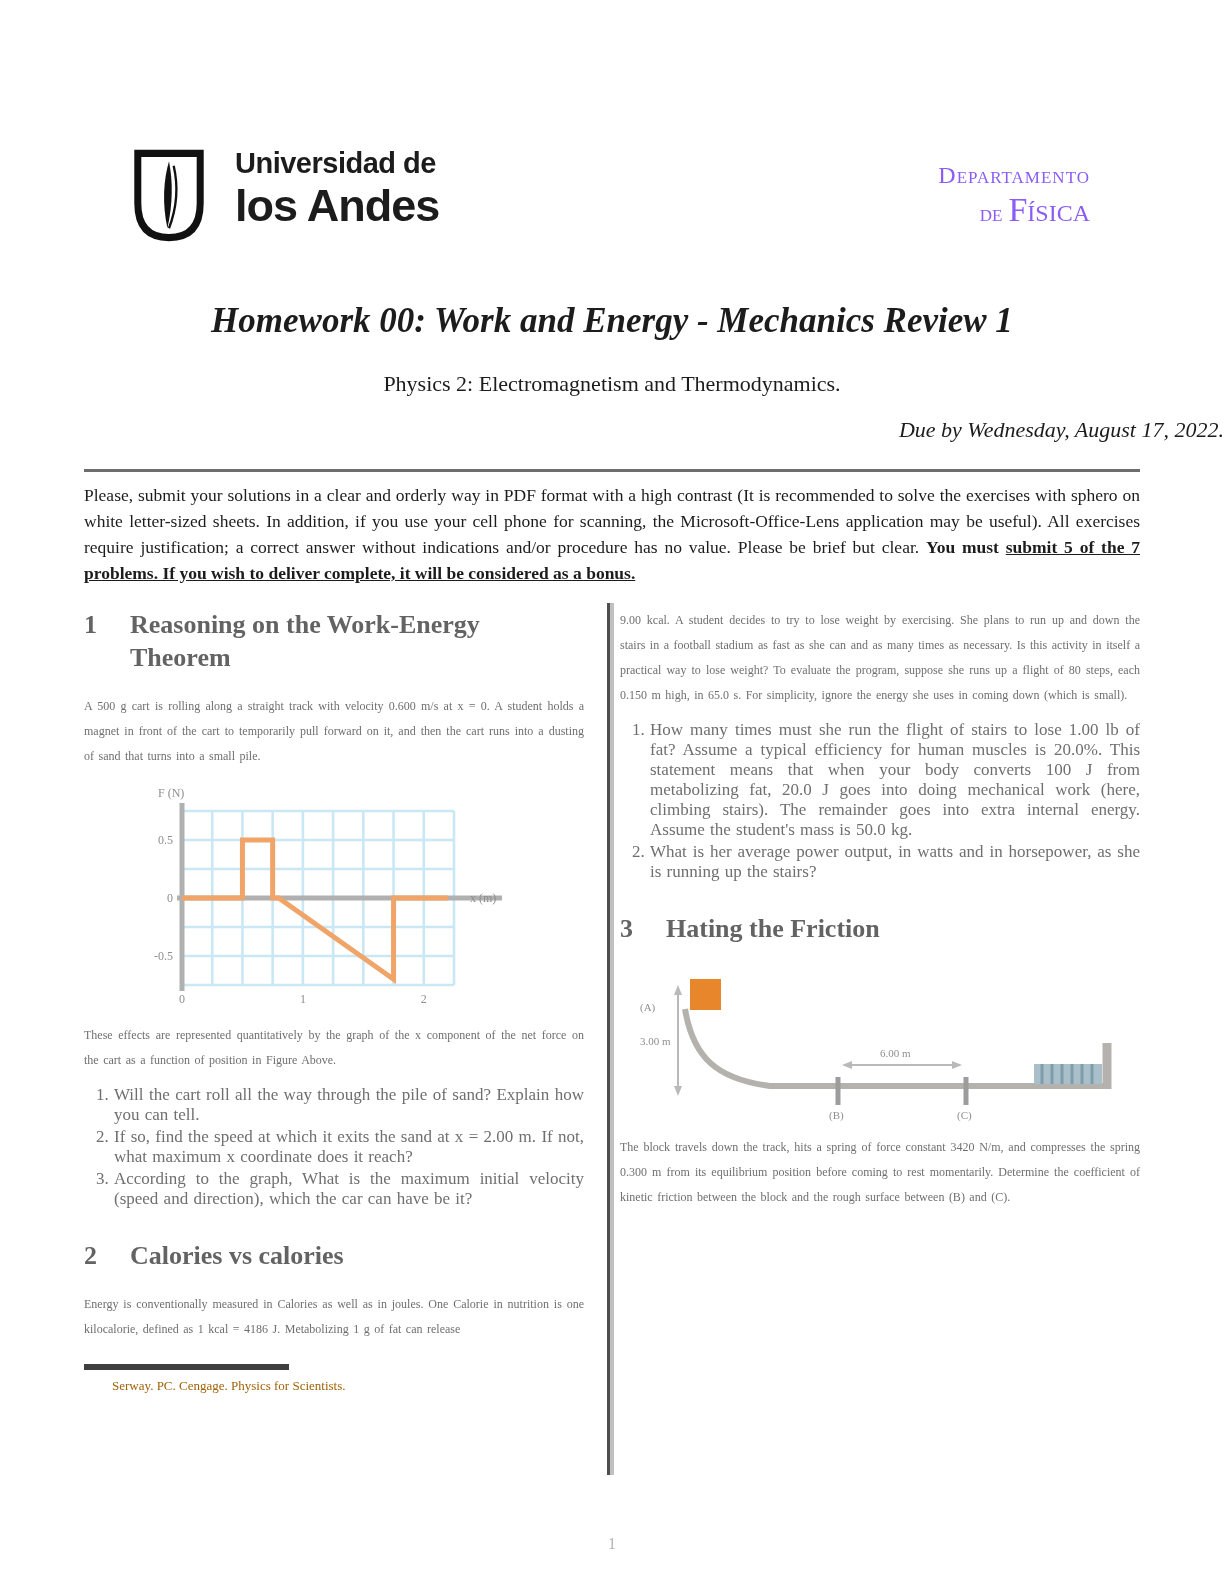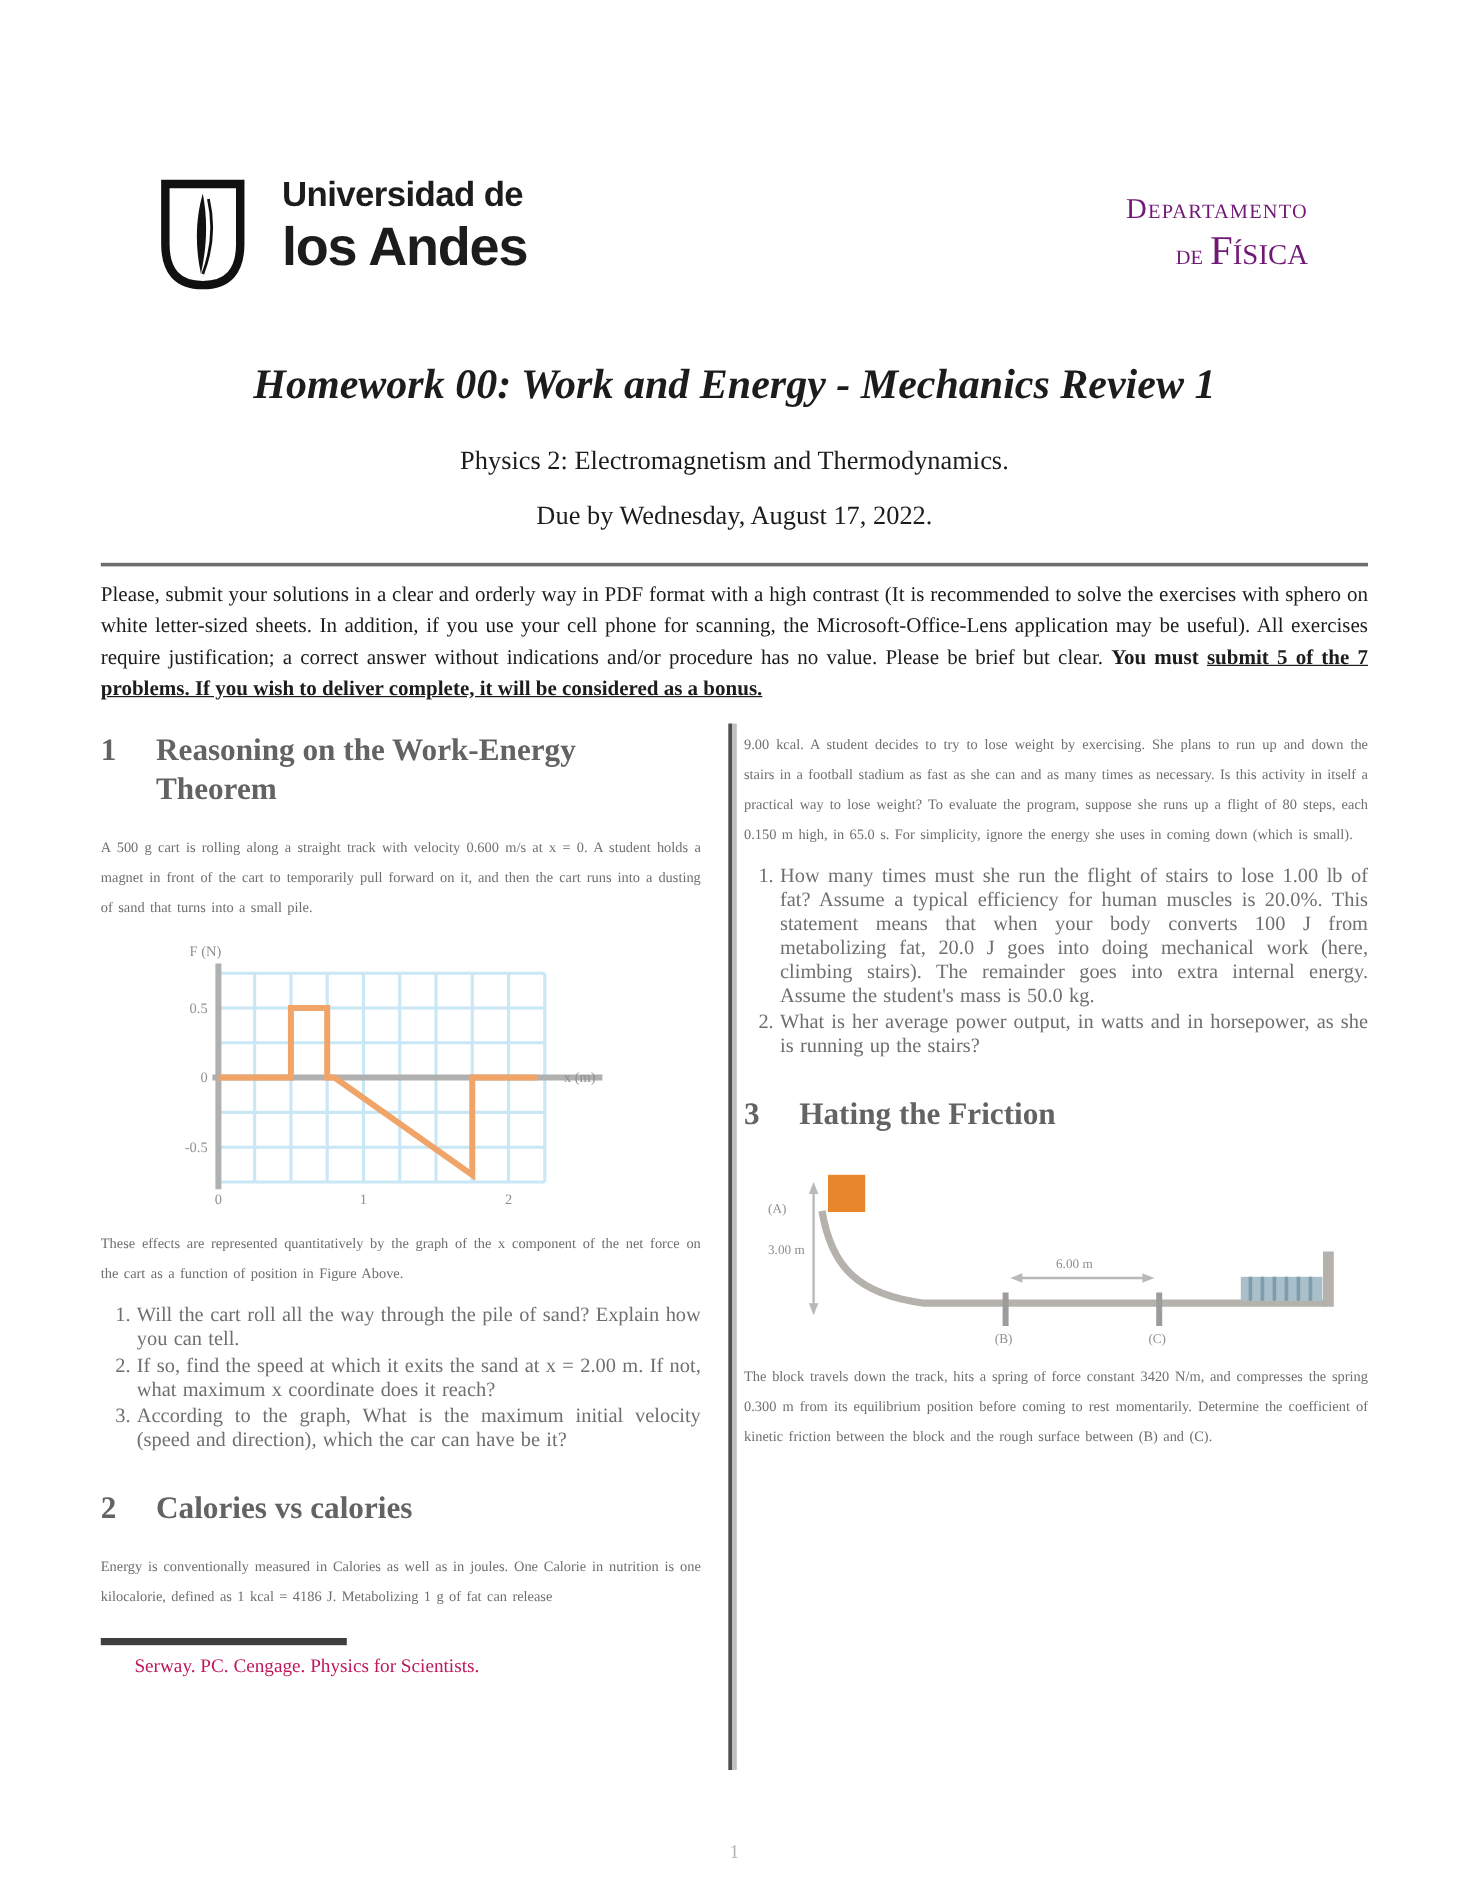--- a/index.html
+++ b/index.html
@@ -5,29 +5,29 @@
   html,body{margin:0;padding:0;background:#ffffff;}
   .page{position:relative;width:1224px;height:1584px;background:#fff;overflow:hidden;
         font-family:"Liberation Serif",serif;color:#1c1c1c;}
   
   header{display:flex;justify-content:space-between;align-items:flex-start;
          padding:148px 134px 0 130px;}
   .logo{display:flex;gap:27px;}
   .logo svg{display:block;}
   .lt1{font:700 29px/1.05 "Liberation Sans",sans-serif;letter-spacing:-0.5px;}
   .lt2{font:700 45px/1 "Liberation Sans",sans-serif;letter-spacing:-1px;margin-top:5px;}
-  .dept{text-align:right;margin-top:14px;color:#701a75;}
+  .dept{text-align:right;margin-top:14px;color:#8b5cf6;}
   .sc{font-variant:small-caps;}
   .d1{font-size:24px;letter-spacing:1px;line-height:1.1;}
   .d2{font-size:24px;margin-top:3px;}
   .d2 .big{font-size:34px;}
   
   h1{text-align:center;font-size:35px;font-weight:700;margin:58px 60px 0;font-style:italic;}
   .subtitle{text-align:center;font-size:22px;margin:30px 0 0;}
-  .due{text-align:center;font-size:22px;margin:20px 0 0;}
+  .due{text-align:right;font-size:22px;margin:20px 0 0;font-style:italic;}
   hr{border:none;border-top:3px solid #6d6d6d;margin:26px 84px 0;}
   .instructions{margin:10px 84px 0;font-size:17.5px;line-height:26px;text-align:justify;}
   .instructions .u{text-decoration:underline;}
   
   .columns{position:relative;margin-top:22px;padding:0 84px;display:flex;
            color:#6f6f6f;filter:blur(0.55px);}
   .col.left{width:500px;}
   .col.right{width:520px;margin-left:auto;}
   .divider{position:absolute;left:607px;top:603px;height:872px;width:4px;
            background:#c0c0c0;border-left:3px solid #4e4e4e;}
@@ -37,21 +37,21 @@
   h2 .txt{flex:1;}
   .h2-sp{margin-top:30px;}
   .body{font-size:12px;line-height:25px;text-align:justify;margin:0 0 12px;word-spacing:1.5px;}
   ol{margin:2px 0 22px;padding-left:30px;}
   li{font-size:17px;line-height:20px;text-align:justify;margin:0 0 2px;word-spacing:1px;}
   .graph-wrap{margin:4px 0 8px 58px;}
   .track-figure{margin:2px 0 10px 18px;display:block;}
   .tick{font-size:12px;fill:#8f8f8f;font-family:"Liberation Serif",serif;}
   .figlabel{font-size:11px;fill:#8f8f8f;font-family:"Liberation Serif",serif;}
   .footnote-rule{width:205px;height:6px;background:#3f3f3f;margin:22px 0 8px;}
-  .footnote{font-size:16px;color:#be185d;margin:0 0 0 28px;line-height:1.2;}
+  .footnote{font-size:13px;color:#a16207;margin:0 0 0 28px;line-height:1.2;}
   .pagenum{position:absolute;left:0;right:0;top:1535px;text-align:center;
            font-size:16px;color:#b3b3b3;}
 </style>
 </head>
 <body>
 
 <div class="page">
 
   <header>
     <div class="logo">

